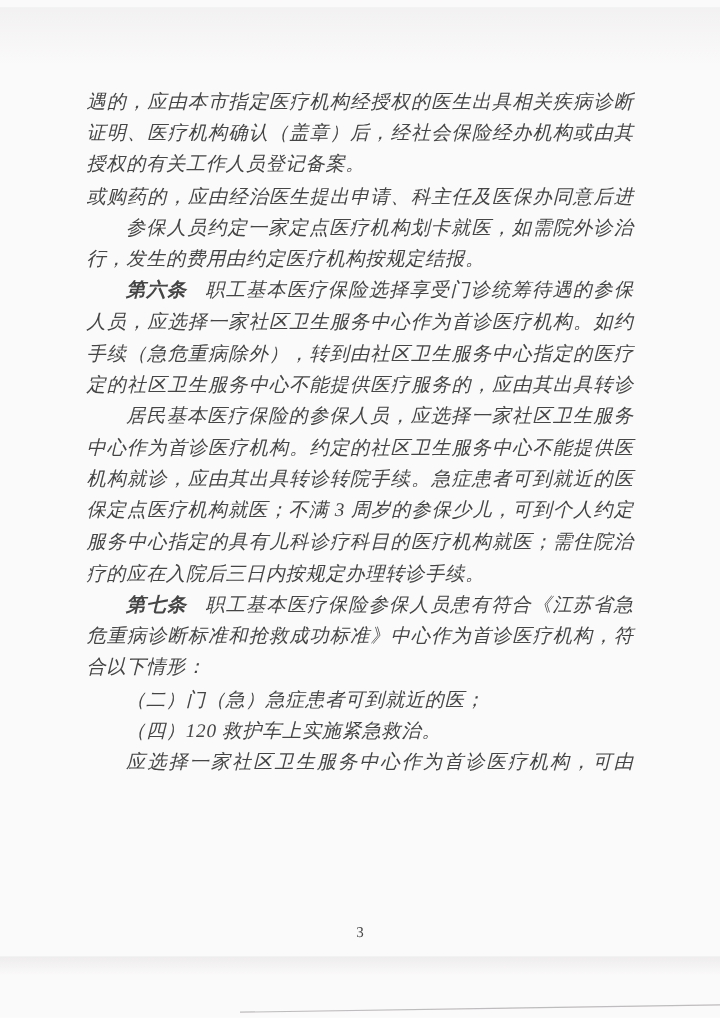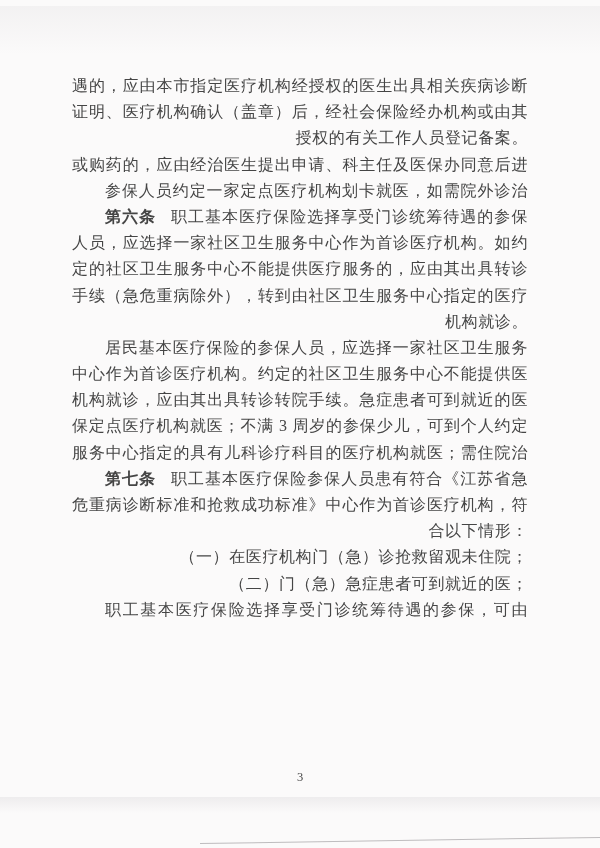--- a/index.html
+++ b/index.html
@@ -36,27 +36,28 @@
     opacity: 0.55;
     transform: rotate(-0.87deg);
     transform-origin: left center;
     pointer-events: none;
   }
   .text-block {
     position: absolute;
     left: 72px; top: 73px; width: 456px;
     color: var(--ink, #454545);
     font-size: 16px;
+    font-style: italic;
   }
   .line {
     height: 26.2px;
     line-height: 26.2px;
     letter-spacing: 0.6px;
     white-space: nowrap;
-    text-align: right;
+    text-align: left;
   }
   .line.indent { padding-left: 33px; }
   .line.justify {
     white-space: normal;
     text-align: justify;
     text-align-last: justify;
   }
   .article-num {
     font-weight: bold;
     margin-right: 15px;
@@ -73,33 +74,34 @@
 <body>
 
 <div class="page">
   <div class="top-tint"></div>
   <div class="text-block">
       <div class="line justify"><span>遇的，应由本市指定医疗机构经授权的医生出具相关疾病诊断</span></div>
       <div class="line justify"><span>证明、医疗机构确认（盖章）后，经社会保险经办机构或由其</span></div>
       <div class="line"><span>授权的有关工作人员登记备案。</span></div>
       <div class="line justify"><span>或购药的，应由经治医生提出申请、科主任及医保办同意后进</span></div>
       <div class="line indent justify"><span>参保人员约定一家定点医疗机构划卡就医，如需院外诊治</span></div>
+      <div class="line"><span>行，发生的费用由约定医疗机构按规定结报。</span></div>
       <div class="line indent justify"><span class="article-num">第六条</span><span>职工基本医疗保险选择享受门诊统筹待遇的参保</span></div>
       <div class="line justify"><span>人员，应选择一家社区卫生服务中心作为首诊医疗机构。如约</span></div>
+      <div class="line justify"><span>手续（急危重病除外），转到由社区卫生服务中心指定的医疗</span></div>
       <div class="line justify"><span>定的社区卫生服务中心不能提供医疗服务的，应由其出具转诊</span></div>
-      <div class="line justify"><span>手续（急危重病除外），转到由社区卫生服务中心指定的医疗</span></div>
-      <div class="line"><span>机构就诊。</span></div>
       <div class="line indent justify"><span>居民基本医疗保险的参保人员，应选择一家社区卫生服务</span></div>
       <div class="line justify"><span>中心作为首诊医疗机构。约定的社区卫生服务中心不能提供医</span></div>
       <div class="line justify"><span>机构就诊，应由其出具转诊转院手续。急症患者可到就近的医</span></div>
       <div class="line justify"><span>保定点医疗机构就医；不满 3 周岁的参保少儿，可到个人约定</span></div>
       <div class="line justify"><span>服务中心指定的具有儿科诊疗科目的医疗机构就医；需住院治</span></div>
+      <div class="line"><span>疗的应在入院后三日内按规定办理转诊手续。</span></div>
       <div class="line indent justify"><span class="article-num">第七条</span><span>职工基本医疗保险参保人员患有符合《江苏省急</span></div>
       <div class="line justify"><span>危重病诊断标准和抢救成功标准》中心作为首诊医疗机构，符</span></div>
       <div class="line"><span>合以下情形：</span></div>
-      <div class="line indent"><span>（一）在医疗机构门（急）诊抢救留观未住院；</span></div>
       <div class="line indent"><span>（二）门（急）急症患者可到就近的医；</span></div>
-      <div class="line indent justify"><span>职工基本医疗保险选择享受门诊统筹待遇的参保，可由</span></div>
+      <div class="line indent"><span>（四）120 救护车上实施紧急救治。</span></div>
+      <div class="line indent justify"><span>应选择一家社区卫生服务中心作为首诊医疗机构，可由</span></div>
     </div>
   <div class="page-number">3</div>
   <div class="bottom-band"></div>
   <div class="edge-line"></div>
 </div>
 
 </body></html>

